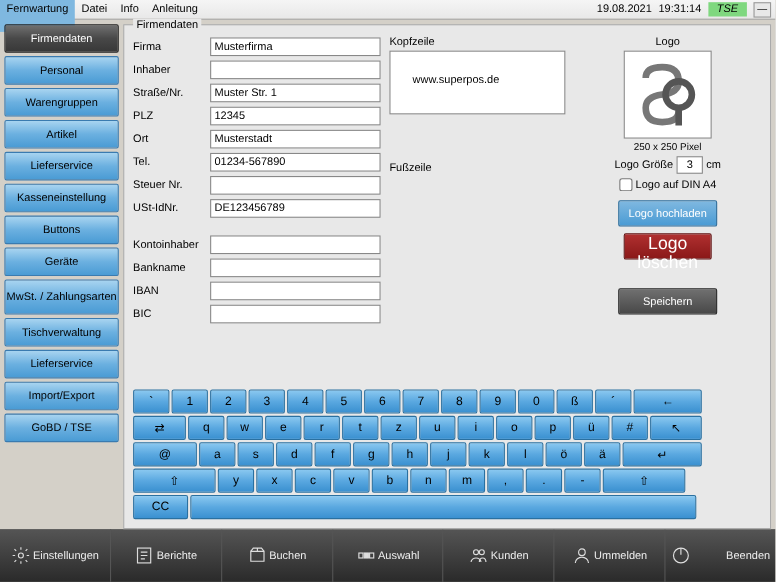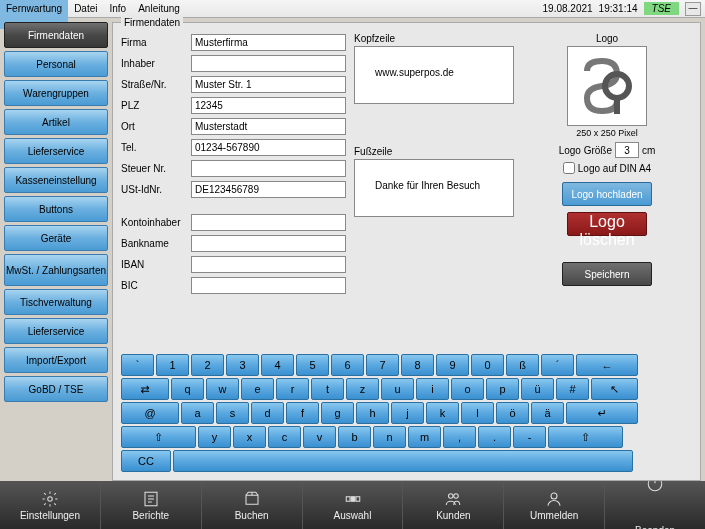--- a/index.html
+++ b/index.html
@@ -44,21 +44,21 @@
   
   .btn-blue { width: 90px; height: 24px; background: linear-gradient(#7fb8e0,#4a9bd4); border: 1px solid #2a6b9a; color: #fff; font-size: 10px; border-radius: 2px; cursor: pointer; margin-bottom: 6px; }
   .btn-red { width: 80px; height: 24px; background: linear-gradient(#b03030,#8a1818); border: 1px solid #601010; color: #fff; font-size: 16px; border-radius: 2px; cursor: pointer; margin-bottom: 2px; }
   .btn-gray { width: 90px; height: 24px; background: linear-gradient(#707070,#484848); border: 1px solid #222; color: #fff; font-size: 10px; border-radius: 2px; cursor: pointer; }
   
   .keyboard { margin-top: 4px; }
   .kb-row { display: flex; gap: 2px; margin-bottom: 2px; }
   .kb-key { height: 22px; background: linear-gradient(#8ac8f0,#5aa8e0 50%,#3a90d0); border: 1px solid #2a70a0; color: #000; font-size: 11px; display: flex; align-items: center; justify-content: center; cursor: pointer; border-radius: 2px; }
   
   .bottombar { height: 48px; background: linear-gradient(#555,#2a2a2a); display: flex; }
-  .bottom-btn { flex: 1; border-right: 1px solid #555; color: #eee; display: flex; flex-direction: column; align-items: center; justify-content: center; gap: 2px; cursor: pointer; font-size: 10px; text-align: right; }
+  .bottom-btn { flex: 1; border-right: 1px solid #555; color: #eee; display: flex; flex-direction: row; align-items: center; justify-content: center; gap: 2px; cursor: pointer; font-size: 10px; text-align: right; }
   .bottom-btn:last-child { border-right: none; gap: 32px; }
   .bottom-icon { width: 18px; height: 18px; display: flex; align-items: center; justify-content: center; }
   .bottom-icon svg { stroke: #ddd; fill: none; stroke-width: 1.4; }
 </style>
 </head>
 <body>
 
 <div class="menubar">
   <span class="menu-item active">Fernwartung</span>
   <span class="menu-item">Datei</span>
@@ -143,21 +143,20 @@
               <span class="field-label">BIC</span>
               <input class="field-input" value="" style="">
             </div>
         </div>
 
         <div class="col-mid">
           <div class="section-label">Kopfzeile</div>
           <textarea class="textarea" style="">www.superpos.de</textarea>
           <div style="height:30px"></div>
           <div class="section-label">Fußzeile</div>
-          <textarea class="textarea" style="">Danke für Ihren Besuch</textarea>
         </div>
 
         <div class="col-right">
           <div class="section-label">Logo</div>
           <div class="logo-box">
             <svg width="60" height="60" viewBox="0 0 60 60">
               <path d="M10 15 Q10 5 25 5 Q40 5 40 18 Q40 28 25 30 Q10 32 10 42 Q10 55 25 55 Q40 55 40 45" stroke="#777" stroke-width="6" fill="none"></path>
               <circle cx="40" cy="30" r="12" stroke="#555" stroke-width="6" fill="none"></circle>
               <line x1="40" y1="42" x2="40" y2="58" stroke="#555" stroke-width="6"></line>
             </svg>

